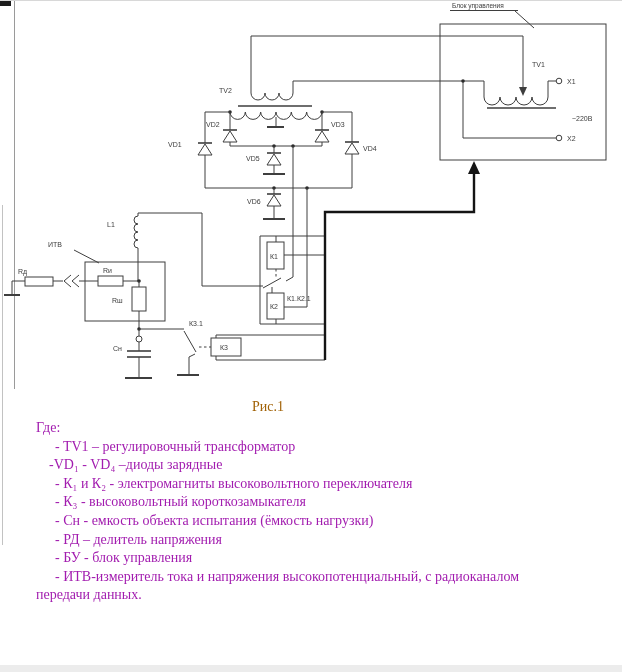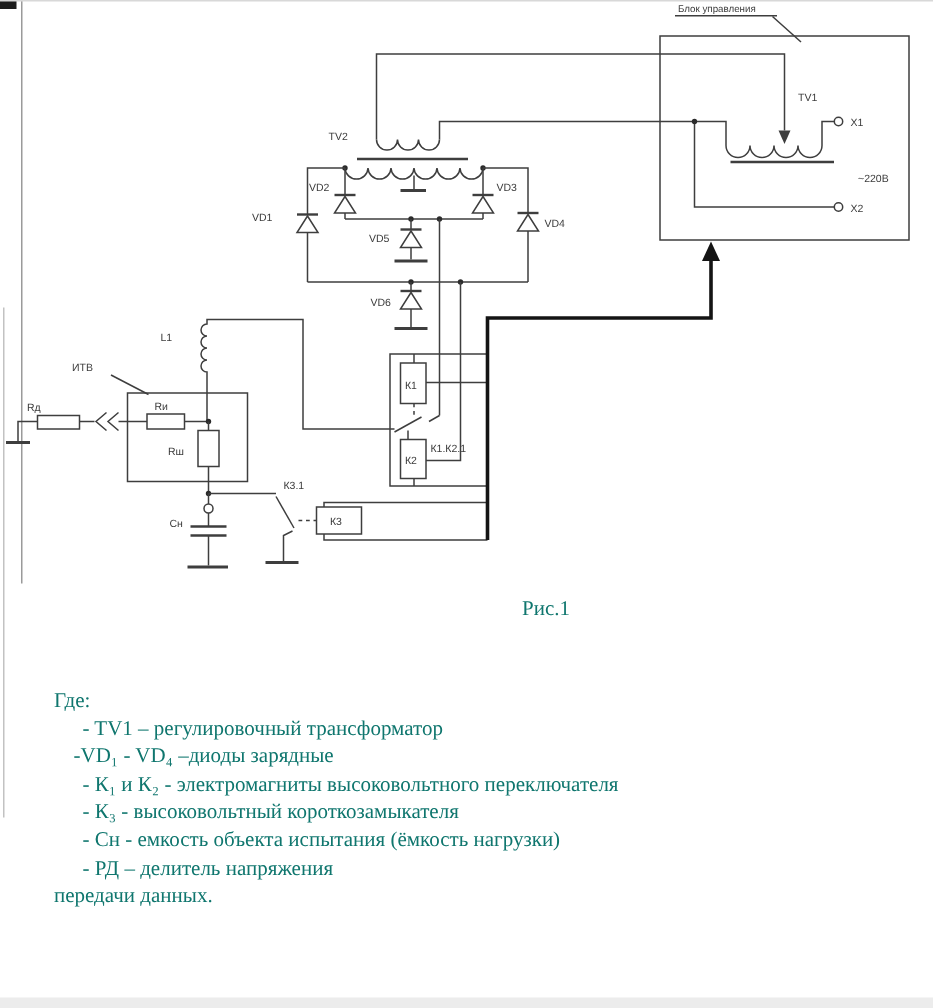--- a/index.html
+++ b/index.html
@@ -19,25 +19,25 @@
   svg.schem .gnd{stroke:#3e3e3e;stroke-width:2;fill:none;}
   svg.schem .dash{stroke:#3e3e3e;stroke-width:1;fill:none;stroke-dasharray:2.5,2.5;}
   svg.schem .dot{fill:#2b2b2b;stroke:none;}
   svg.schem .hollow{fill:#ffffff;stroke:#3e3e3e;stroke-width:1;}
   svg.schem .tri{fill:none;stroke:#3e3e3e;stroke-width:1;stroke-linejoin:miter;}
   svg.schem .fillhead{fill:#3e3e3e;stroke:none;}
   svg.schem .fillhead2{fill:#141414;stroke:none;}
   svg.schem text{font-family:"Liberation Sans","DejaVu Sans",sans-serif;font-size:7px;fill:#3c3c3c;}
   svg.schem text.small{font-size:6.5px;}
 
-  .caption{position:absolute;left:264px;top:399px;width:200px;text-align:center;
-           font:14px "Liberation Serif","DejaVu Serif",serif;color:#0f766e;}
+  .caption{position:absolute;left:252px;top:399px;width:200px;text-align:left;
+           font:14px "Liberation Serif","DejaVu Serif",serif;color:#a16207;}
   .legend{position:absolute;left:36px;top:419px;width:584px;
           font-family:"Liberation Serif","DejaVu Serif",serif;font-size:14px;
-          line-height:18.6px;color:#0f766e;margin-top:40px;}
+          line-height:18.6px;color:#a21caf;}
   .legend .li{padding-left:19px;}
   .legend .li.tight{padding-left:13px;}
   .legend .li.flush{padding-left:0;}
 </style>
 </head>
 <body>
 
 <div class="page">
 
   <div class="corner-mark"></div>
@@ -225,16 +225,18 @@
   <div class="caption">Рис.1</div>
 
   <div class="legend">
     <div>Где:</div>
     <div class="li">- TV1 – регулировочный трансформатор</div>
     <div class="li tight">-VD₁ - VD₄ –диоды зарядные</div>
     <div class="li">- К₁ и К₂ - электромагниты высоковольтного переключателя</div>
     <div class="li">- К₃ - высоковольтный короткозамыкателя</div>
     <div class="li">- Сн - емкость объекта испытания (ёмкость нагрузки)</div>
     <div class="li">- РД – делитель напряжения</div>
+    <div class="li">- БУ - блок управления</div>
+    <div class="li">- ИТВ-измеритель тока и напряжения высокопотенциальный, с радиоканалом</div>
     <div class="li flush">передачи данных.</div>
   </div>
 
 </div>
 
 </body></html>

